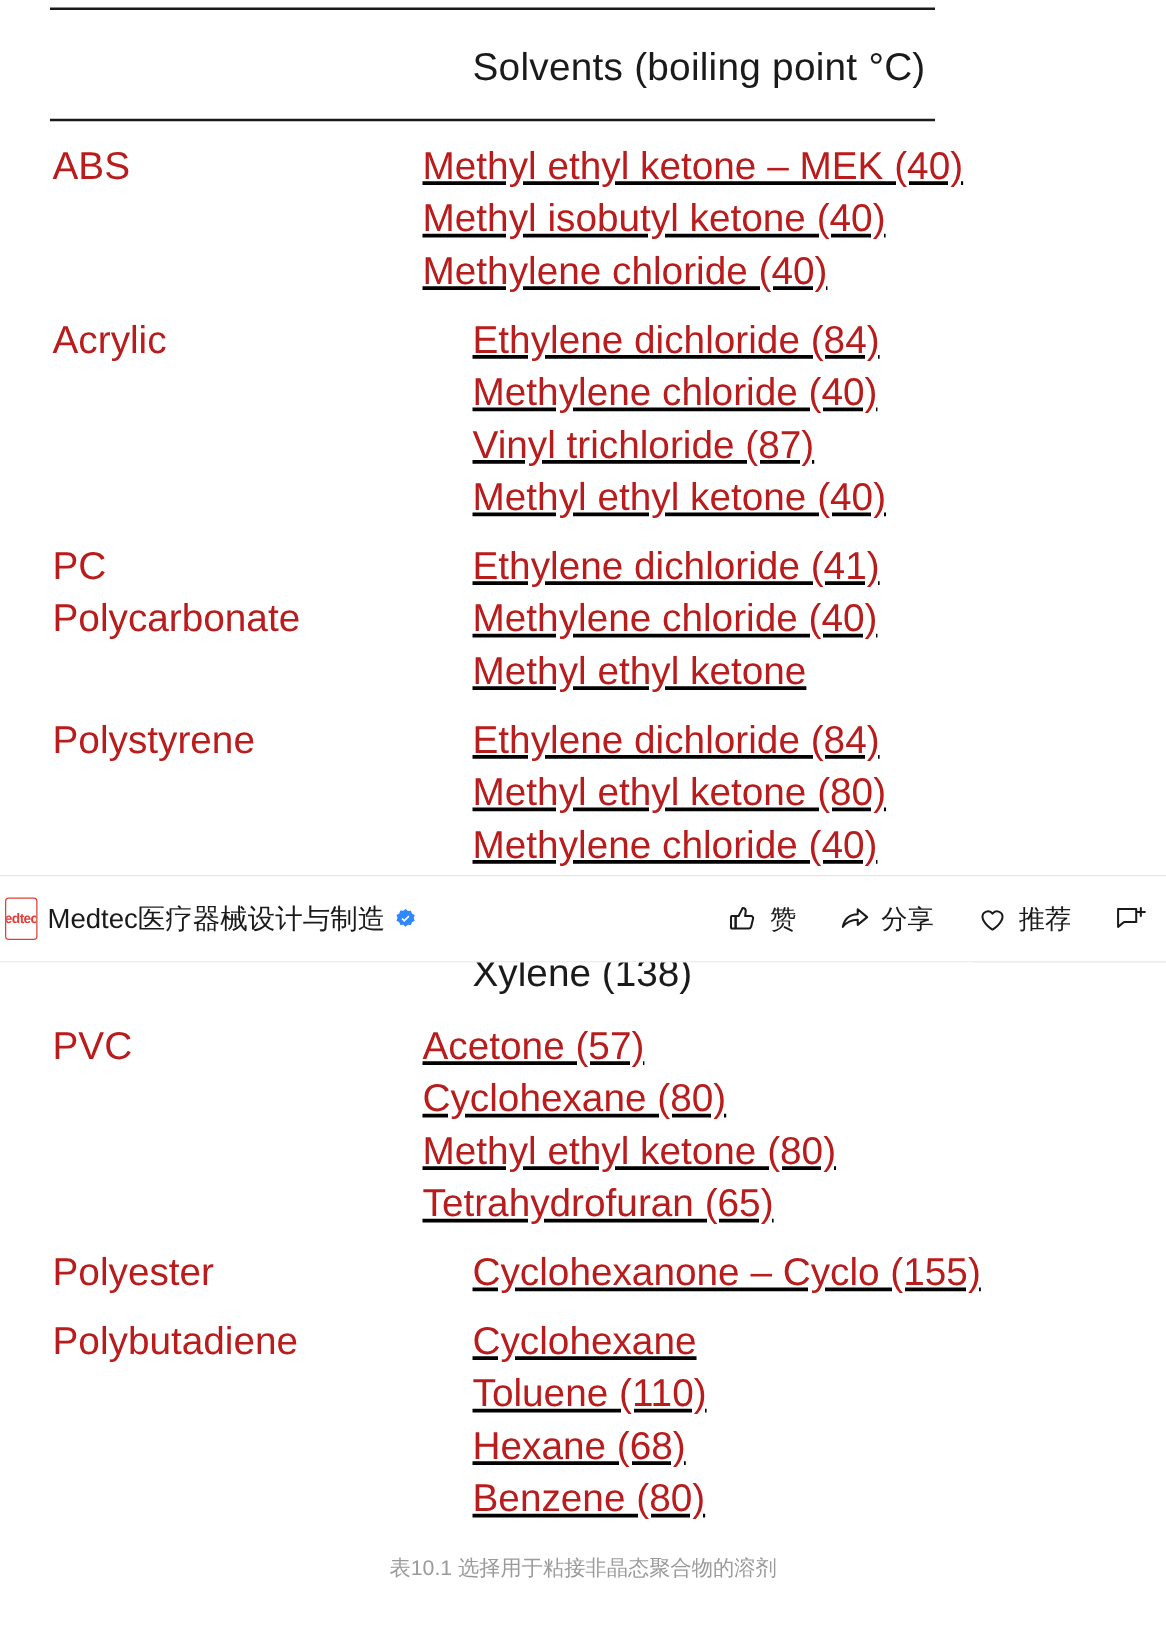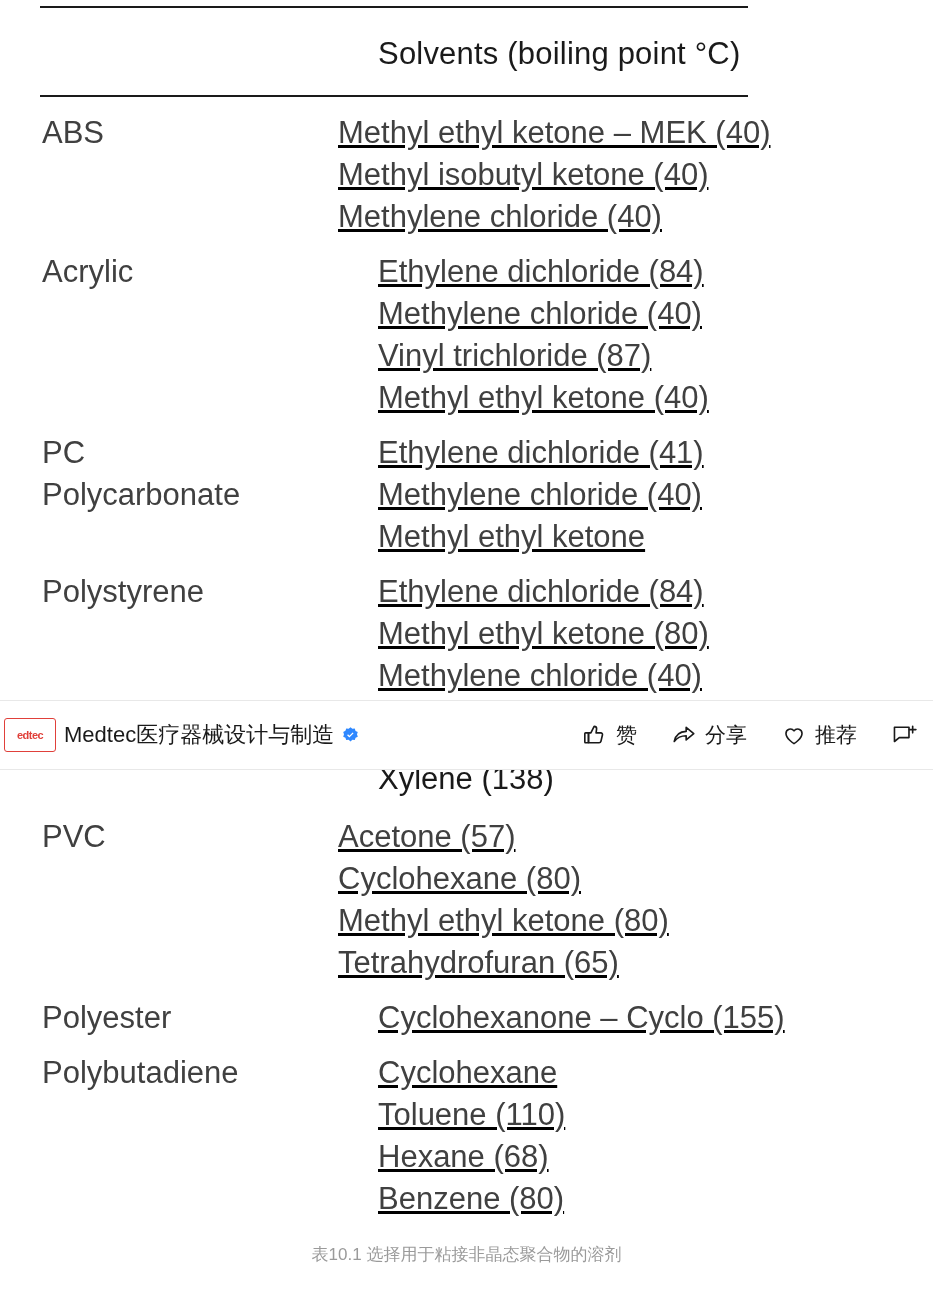--- a/index.html
+++ b/index.html
@@ -67,21 +67,21 @@
   .cell-mat {
     width: 338px;
     padding-left: 42px;
     flex: 0 0 338px;
   }
   .cell-sol { flex: 1 1 auto; text-decoration: underline; }
 
   .mat-line, .sol-line {
     font-size: 31px;
     line-height: 42px;
-    color: #404040;
+    color: #b91c1c;
     white-space: nowrap;
   }
   .sol-line.clipped {
     color: #1a1a1a;
   }
 
   
   .clip-wrap {
     position: absolute;
     left: 0; right: 0;
@@ -107,21 +107,21 @@
     border-bottom: 1px solid #e8e8e8;
     display: flex;
     align-items: center;
   }
   .brand {
     display: flex;
     align-items: center;
     padding-left: 4px;
   }
   .brand-logo {
-    width: 52px;
+    width: 26px;
     height: 34px;
     border-radius: 3px;
     border: 1px solid #e0403a;
     color: #e0403a;
     font-size: 11px;
     font-weight: bold;
     display: flex;
     align-items: center;
     justify-content: center;
     overflow: hidden;

